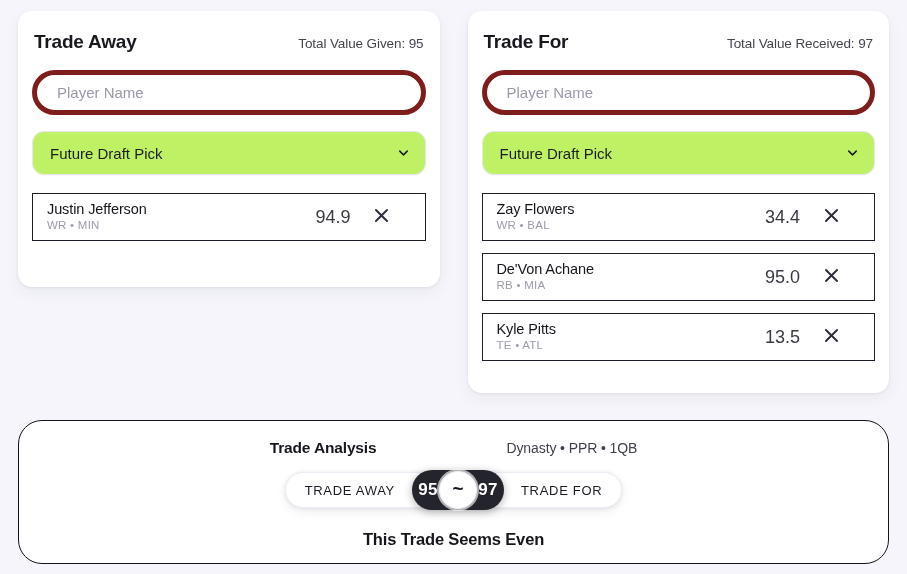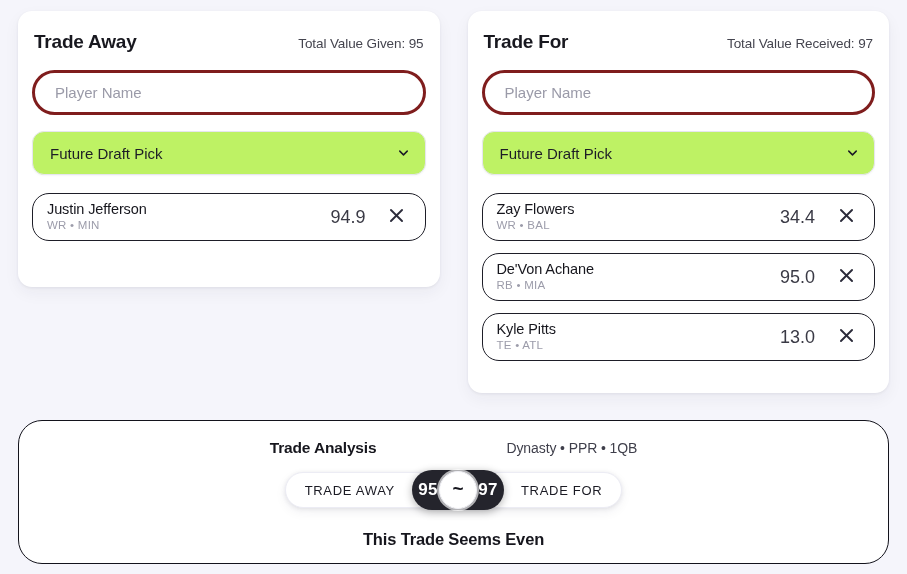--- a/index.html
+++ b/index.html
@@ -53,21 +53,21 @@
     font-size: 13.5px;
     color: #45454f;
     letter-spacing: -0.1px;
   }
 
   
   .player-input {
     display: block;
     width: 100%;
     height: 45px;
-    border: 3px solid #7f1d1d;
+    border: 5px solid #7f1d1d;
     border-radius: 999px;
     background: #ffffff;
     font-family: "Liberation Sans", sans-serif;
     font-size: 15px;
     color: #23232b;
     padding: 4px 20px;
     outline: none;
     margin-bottom: 16px;
   }
   .player-input::placeholder { color: #9a9aa8; }
@@ -109,23 +109,23 @@
   }
 
   
   .rows { display: flex; flex-direction: column; gap: 12px; }
 
   .player-row {
     display: flex;
     align-items: center;
     height: 48px;
     border: 1.3px solid #1e1e28;
-    border-radius: 17px;
-    background: #ffffff;
-    padding: 0 13px 0 14px;
+    border-radius: 0;
+    background: #ffffff;
+    padding: 0 28px 0 14px;
   }
 
   .pr-info { flex: 1 1 auto; min-width: 0; line-height: 1.18; }
 
   .pr-name {
     font-size: 14.5px;
     color: #16161d;
     letter-spacing: -0.1px;
     white-space: nowrap;
   }
@@ -367,21 +367,21 @@
             </svg>
           </span>
         </button>
       </div>
 
       <div class="player-row">
         <div class="pr-info">
           <div class="pr-name">Kyle Pitts</div>
           <div class="pr-meta">TE • ATL</div>
         </div>
-        <div class="pr-value">13.0</div>
+        <div class="pr-value">13.5</div>
         <button class="pr-remove">
           <span>
             <svg width="19" height="19" viewBox="0 0 24 24" fill="none" stroke="#2b2b3a" stroke-width="2.4" stroke-linecap="round">
               <line x1="5" y1="5" x2="19" y2="19"></line>
               <line x1="19" y1="5" x2="5" y2="19"></line>
             </svg>
           </span>
         </button>
       </div>
 

